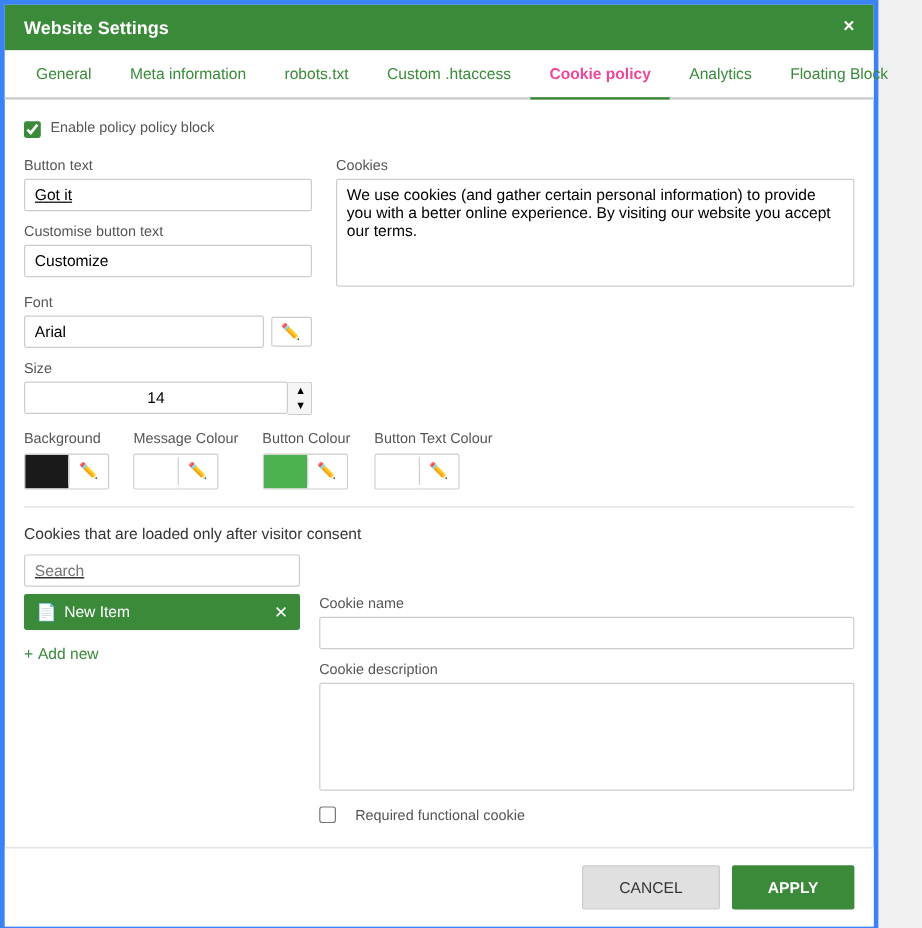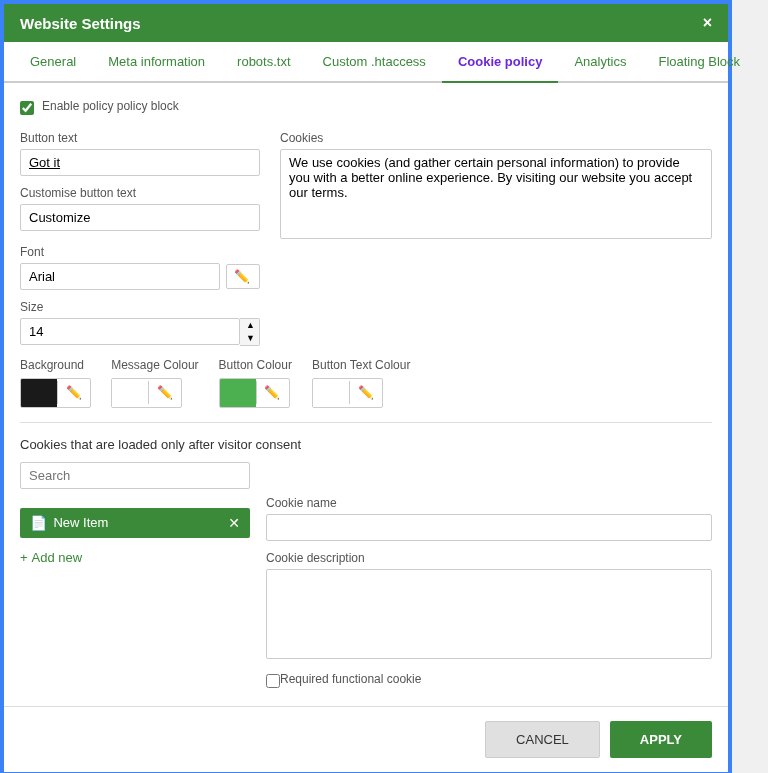--- a/index.html
+++ b/index.html
@@ -29,21 +29,21 @@
       padding: 12px 16px;
       cursor: pointer;
       color: #3a8a3a;
       font-size: 13px;
       border-bottom: 2px solid transparent;
       margin-bottom: -2px;
       white-space: nowrap;
     }
     .tab.active {
       border-bottom: 2px solid #3a8a3a;
-      color: #6d28d9;
+      color: #ec4899;
       font-weight: bold;
     }
 
     .content { padding: 16px; flex: 1; }
 
     .checkbox-row { display: flex; align-items: center; gap: 8px; margin-bottom: 14px; }
     .checkbox-row input[type=checkbox] { accent-color: #3a8a3a; width: 14px; height: 14px; }
 
     .two-col { display: flex; gap: 20px; margin-bottom: 12px; }
     .left-col { width: 240px; flex-shrink: 0; }
@@ -65,21 +65,21 @@
     .edit-icon-btn {
       border: 1px solid #ccc;
       background: #fff;
       padding: 4px 8px;
       cursor: pointer;
       border-radius: 2px;
       font-size: 13px;
     }
 
     .size-row { display: flex; align-items: center; gap: 0; }
-    .size-input { width: 50px; border: 1px solid #ccc; padding: 5px 8px; font-size: 13px; border-radius: 2px 0 0 2px; text-align: left; }
+    .size-input { width: 50px; border: 1px solid #ccc; padding: 5px 8px; font-size: 13px; border-radius: 2px 0 0 2px; text-align: center; }
     .size-arrows { display: flex; flex-direction: column; border: 1px solid #ccc; border-left: none; border-radius: 0 2px 2px 0; overflow: hidden; }
     .size-arrows button { background: #f5f5f5; border: none; padding: 1px 6px; cursor: pointer; font-size: 9px; line-height: 1.2; }
 
     .color-row { display: flex; gap: 20px; margin-top: 8px; }
     .color-item { display: flex; flex-direction: column; align-items: flex-start; gap: 4px; }
     .color-item label { font-size: 12px; color: #555; margin-bottom: 2px; }
     .color-swatch-row { display: flex; align-items: center; gap: 0; border: 1px solid #ccc; border-radius: 2px; overflow: hidden; }
     .color-swatch { width: 36px; height: 28px; border: none; }
     .color-edit-btn {
       border: none;
@@ -90,41 +90,41 @@
       font-size: 13px;
     }
 
     .section-divider { border: none; border-top: 1px solid #ddd; margin: 14px 0; }
     .section-title { font-size: 13px; color: #333; margin-bottom: 10px; }
 
     .cookies-section { display: flex; gap: 16px; }
     .cookies-list { width: 230px; flex-shrink: 0; }
     .cookies-detail { flex: 1; margin-top: 34px; }
 
-    .search-input { width: 100%; border: 1px solid #ccc; padding: 5px 10px; font-size: 13px; border-radius: 2px; margin-bottom: 19px; }
+    .search-input { width: 100%; border: 1px solid #ccc; padding: 5px 10px; font-size: 13px; border-radius: 2px; margin-bottom: 6px; text-decoration: underline; }
 
     .new-item {
       background: #3a8a3a;
       color: #fff;
       padding: 7px 10px;
       display: flex;
       align-items: center;
       justify-content: space-between;
       border-radius: 2px;
       cursor: pointer;
       font-size: 13px;
     }
     .new-item-left { display: flex; align-items: center; gap: 6px; }
     .new-item .x-btn { background: none; border: none; color: #fff; cursor: pointer; font-size: 14px; padding: 0; }
 
     .add-new { margin-top: 12px; color: #3a8a3a; font-size: 13px; cursor: pointer; display: flex; align-items: center; gap: 4px; }
 
     .cookie-name-input { width: 100%; border: 1px solid #ccc; padding: 5px 8px; font-size: 13px; border-radius: 2px; margin-bottom: 10px; }
     .cookie-desc-textarea { width: 100%; border: 1px solid #ccc; padding: 5px 8px; font-size: 13px; border-radius: 2px; height: 90px; resize: none; font-family: Arial, sans-serif; }
-    .req-cookie-row { display: flex; align-items: center; gap: 0; margin-top: 10px; }
+    .req-cookie-row { display: flex; gap: 16px; margin-top: 10px; }
     .req-cookie-row input[type=checkbox] { accent-color: #3a8a3a; width: 14px; height: 14px; }
 
     .modal-footer {
       display: flex;
       justify-content: flex-end;
       gap: 10px;
       padding: 14px 16px;
       border-top: 1px solid #ddd;
       background: #fff;
     }

